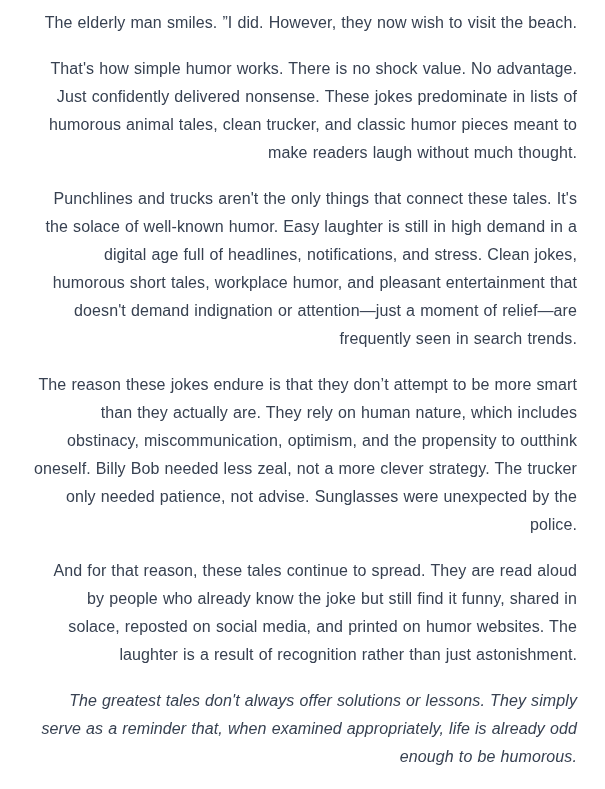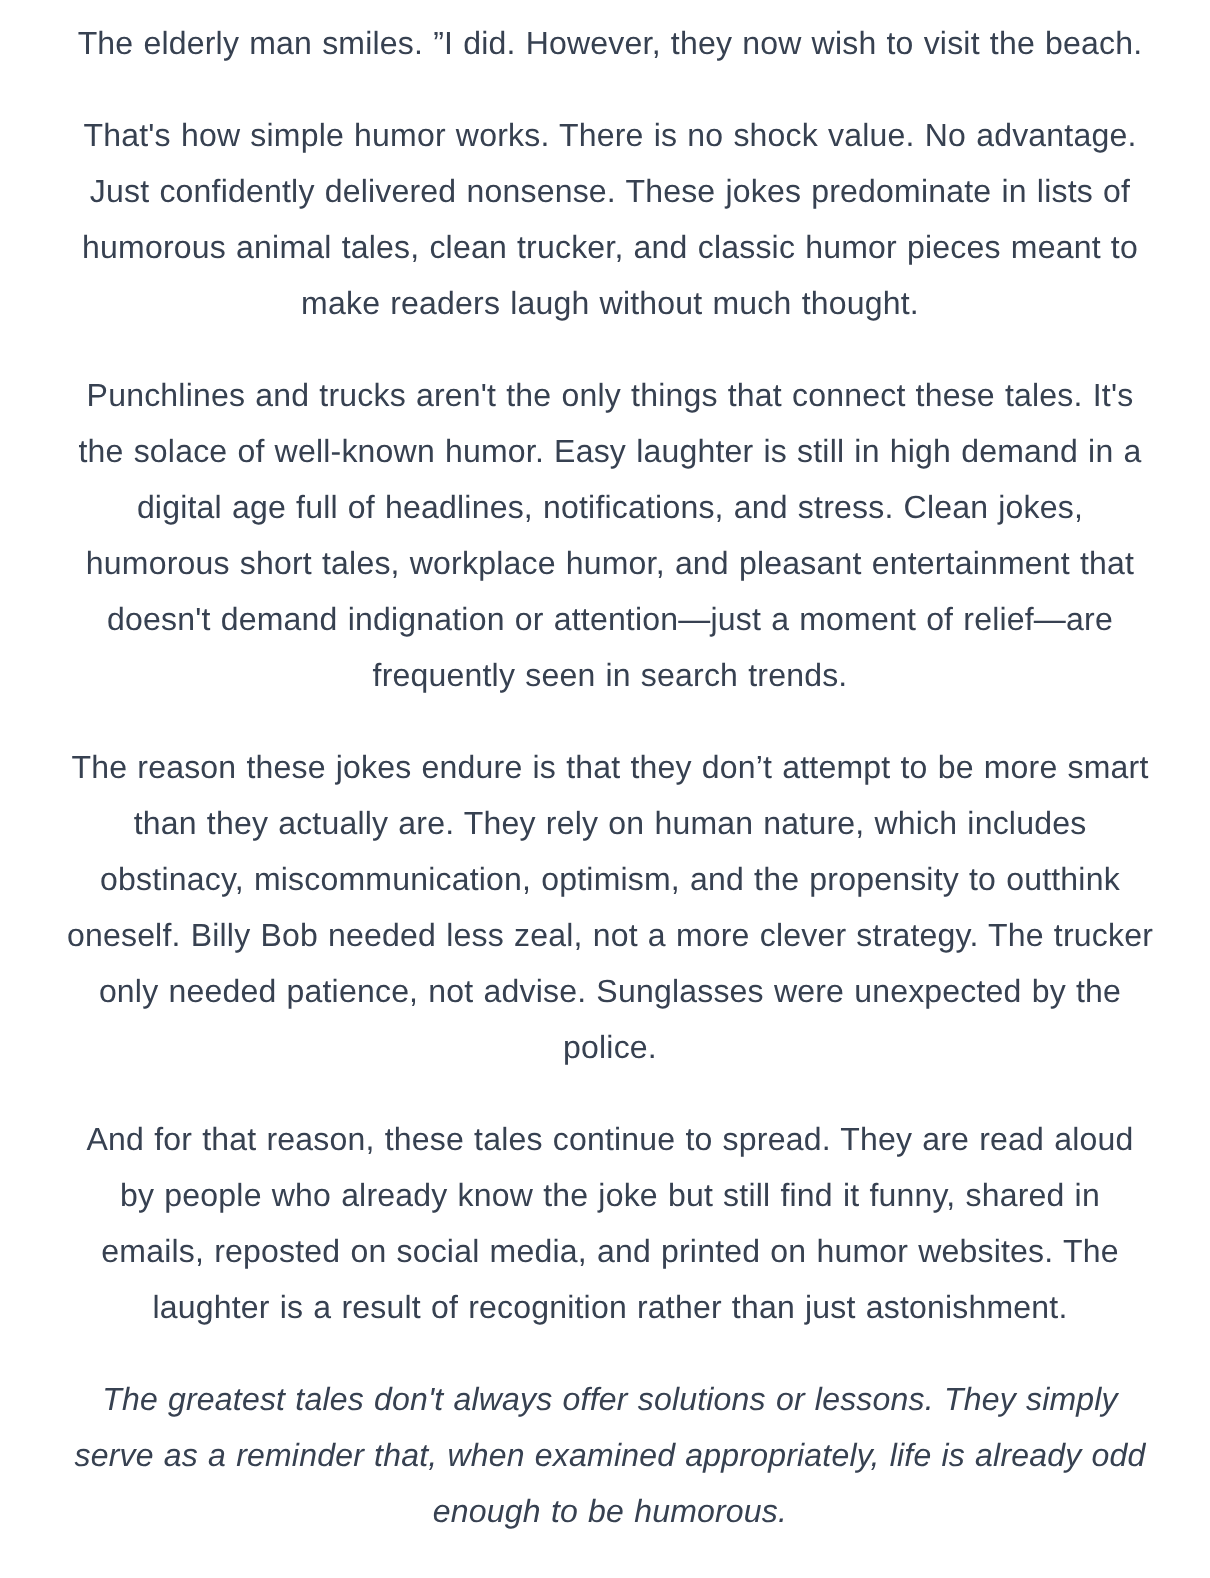--- a/index.html
+++ b/index.html
@@ -17,31 +17,31 @@
     padding: 9px 28px 20px 33px;
     width: 605px;
   }
   .article-body p {
     margin: 0 0 18px 0;
     font-size: 16px;
     line-height: 28px;
     color: #374151;
     letter-spacing: 0.1px;
     word-spacing: 0.5px;
-    text-align: center;
+    text-align: right;
   }
   .article-body p:last-child {
     margin-bottom: 0;
     font-style: italic;
   }
 </style>
 </head>
 <body>
 
 <main class="article-body">
   <p>The elderly man smiles. ”I did. However, they now wish to visit the beach.</p>
   <p>That's how simple humor works. There is no shock value. No advantage. Just confidently delivered nonsense. These jokes predominate in lists of humorous animal tales, clean trucker, and classic humor pieces meant to make readers laugh without much thought.</p>
   <p>Punchlines and trucks aren't the only things that connect these tales. It's the solace of well-known humor. Easy laughter is still in high demand in a digital age full of headlines, notifications, and stress. Clean jokes, humorous short tales, workplace humor, and pleasant entertainment that doesn't demand indignation or attention—just a moment of relief—are frequently seen in search trends.</p>
   <p>The reason these jokes endure is that they don’t attempt to be more smart than they actually are. They rely on human nature, which includes obstinacy, miscommunication, optimism, and the propensity to outthink oneself. Billy Bob needed less zeal, not a more clever strategy. The trucker only needed patience, not advise. Sunglasses were unexpected by the police.</p>
-  <p>And for that reason, these tales continue to spread. They are read aloud by people who already know the joke but still find it funny, shared in emails, reposted on social media, and printed on humor websites. The laughter is a result of recognition rather than just astonishment.</p>
+  <p>And for that reason, these tales continue to spread. They are read aloud by people who already know the joke but still find it funny, shared in solace, reposted on social media, and printed on humor websites. The laughter is a result of recognition rather than just astonishment.</p>
   <p>The greatest tales don't always offer solutions or lessons. They simply serve as a reminder that, when examined appropriately, life is already odd enough to be humorous.</p>
 
 </main>
 
 </body></html>

